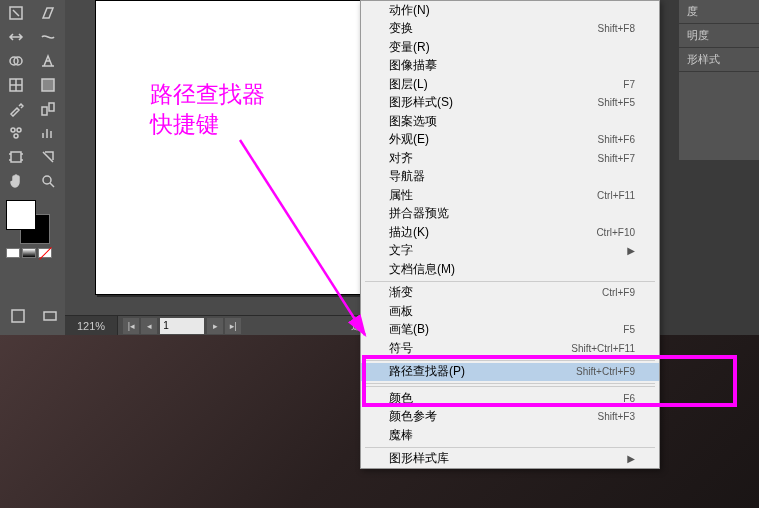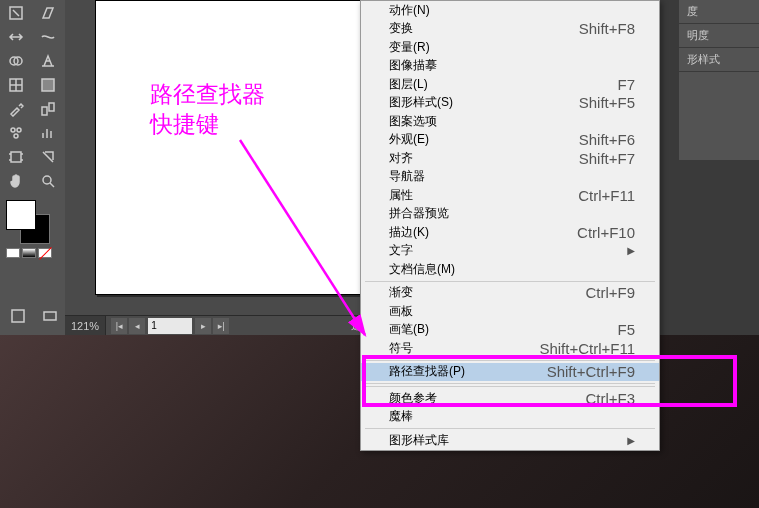--- a/index.html
+++ b/index.html
@@ -9,31 +9,31 @@
 .tool{width:28px;height:22px;display:flex;align-items:center;justify-content:center;color:#ccc;font-size:14px;cursor:pointer}
 .tool svg{width:16px;height:16px;stroke:#ccc;fill:none;stroke-width:1.5}
 .swatch-area{margin-top:8px;position:relative;height:50px}
 .swatch-fg{position:absolute;left:4px;top:0;width:30px;height:30px;background:#fff;border:1px solid #000}
 .swatch-bg{position:absolute;left:18px;top:14px;width:30px;height:30px;background:#000;border:1px solid #777}
 .mini-swatches{position:absolute;left:4px;top:48px;display:flex;gap:2px}
 .mini-sw{width:14px;height:10px;border:1px solid #777}
 .canvas-area{position:absolute;left:65px;top:0;width:316px;height:320px;background:#4a4a4a}
 .canvas{position:absolute;left:30px;top:0;width:280px;height:295px;background:#fff;border:1px solid #000;box-shadow:2px 2px 0 #2a2a2a}
 .statusbar{position:absolute;left:65px;top:315px;width:316px;height:20px;background:#4a4a4a;display:flex;align-items:center;color:#ccc;font-size:11px;border-top:1px solid #2a2a2a}
-.zoom{padding:0 6px;border-right:1px solid #2a2a2a;height:100%;display:flex;align-items:center;background:#3a3a3a}
+.zoom{padding:0 12px;border-right:1px solid #2a2a2a;height:100%;display:flex;align-items:center;background:#3a3a3a}
 .nav-btn{width:16px;height:16px;background:#5a5a5a;margin:0 1px;display:inline-flex;align-items:center;justify-content:center;font-size:9px}
 .page-input{width:44px;height:16px;background:#e8e8e8;color:#000;font-size:10px;padding:0 3px;display:inline-flex;align-items:center;margin:0 2px}
 .panels{position:absolute;right:0;top:0;width:80px;height:160px;background:#535353}
 .panel-tab{height:24px;color:#ccc;font-size:11px;padding:4px 8px;border-bottom:1px solid #3a3a3a}
 .menu{position:absolute;left:360px;top:0;width:300px;background:#f0f0f0;border:1px solid #999;box-shadow:2px 2px 6px rgba(0,0,0,.4);font-size:12px;color:#000;z-index:10}
 .menu-item{display:flex;justify-content:space-between;align-items:center;height:18.5px;padding:0 24px 0 28px;cursor:default}
 .menu-item.sel{background:#b8d0e8}
 .menu-sep{height:1px;background:#ccc;margin:2px 4px}
 .menu-arrow{font-size:10px;color:#555}
-.shortcut{color:#555;font-size:15px}
+.shortcut{color:#555;font-size:10px}
 .annotation{position:absolute;left:150px;top:80px;color:#ff00ff;font-size:23px;font-weight:500;z-index:20;line-height:1.3}
 .arrow-svg{position:absolute;left:235px;top:135px;z-index:19;pointer-events:none}
 .highlight-box{position:absolute;left:362px;top:355px;width:375px;height:52px;border:4px solid #ff00ff;z-index:21;pointer-events:none}
 .bg-lower{position:absolute;left:0;top:335px;width:759px;height:173px;background:linear-gradient(135deg,#4a3838 0%,#2a2020 50%,#1a1515 100%)}
 </style>
 </head>
 <body>
 
 <div class="bg-lower"></div>
 
@@ -260,22 +260,26 @@
       <span class="shortcut">Shift+Ctrl+F11</span>
     </div>
     <div class="menu-sep"></div>
     <div class="menu-item sel">
       <span>路径查找器(P)</span>
       <span class="shortcut">Shift+Ctrl+F9</span>
     </div>
     <div class="menu-sep"></div>
     <div class="menu-sep"></div>
     <div class="menu-item">
+      <span>颜色</span>
+      <span class="shortcut">F6</span>
+    </div>
+    <div class="menu-item">
       <span>颜色参考</span>
-      <span class="shortcut">Ctrl+F3</span>
+      <span class="shortcut">Shift+F3</span>
     </div>
     <div class="menu-item">
       <span>魔棒</span>
       <span class="shortcut"></span>
     </div>
     <div class="menu-sep"></div>
     <div class="menu-item">
       <span>图形样式库</span>
       <span class="menu-arrow">▶</span>
     </div>

